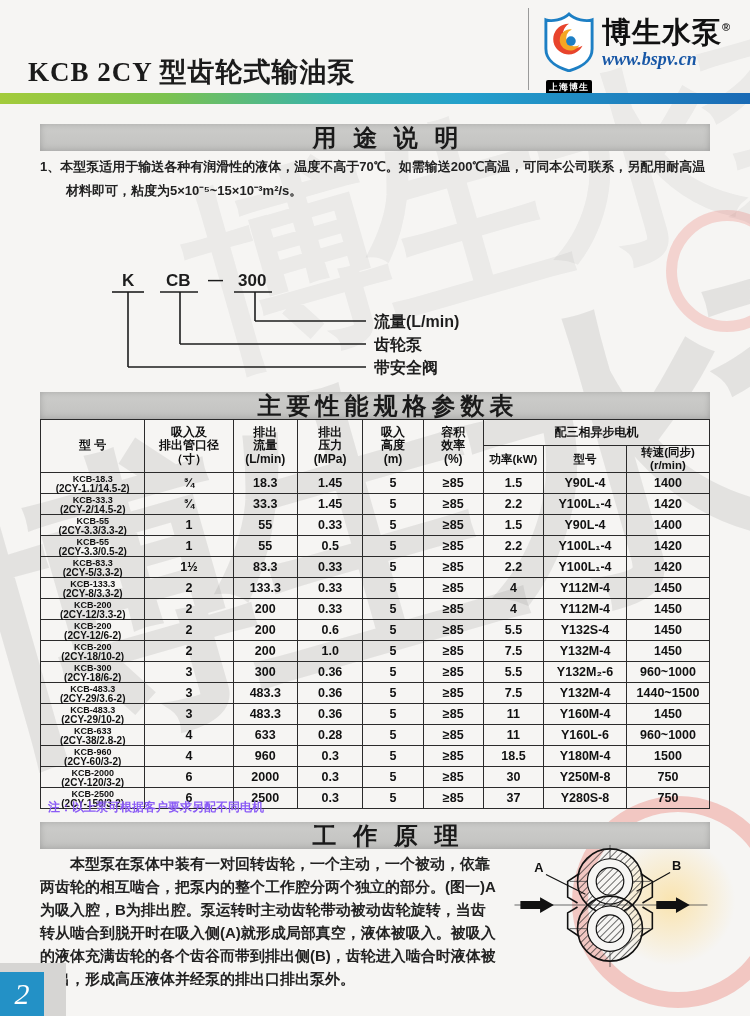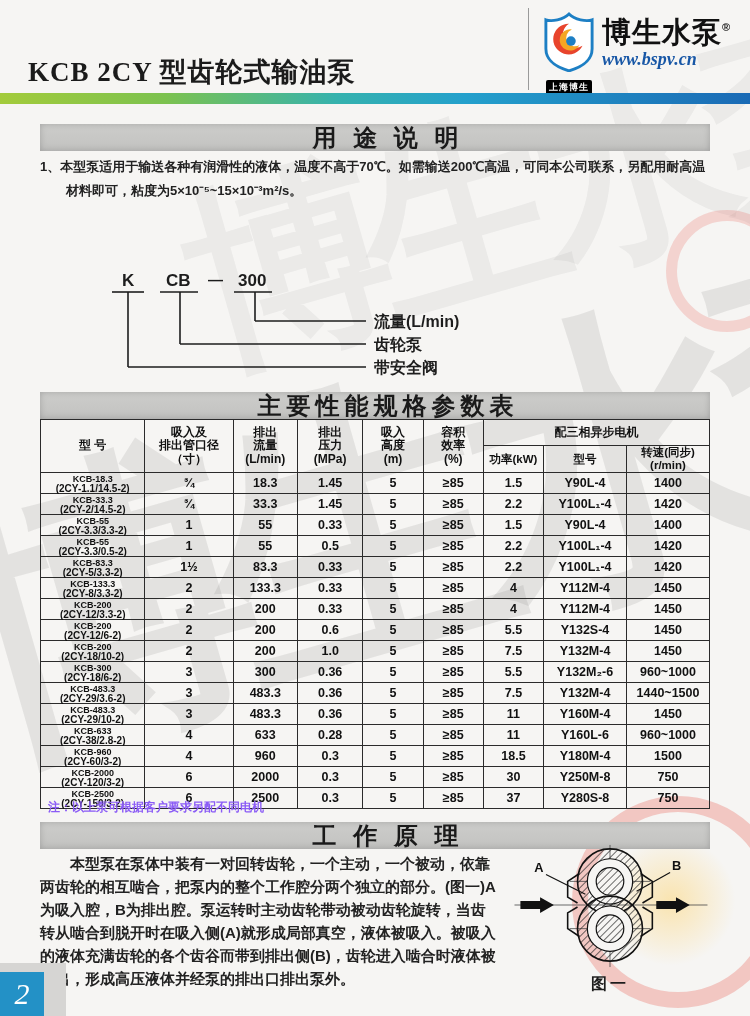--- a/index.html
+++ b/index.html
@@ -425,19 +425,18 @@
       </g>
 
       <polygon points="14,60 34,60 34,56 48,64 34,72 34,68 14,68" fill="#111"></polygon>
       <polygon points="152,60 172,60 172,56 186,64 172,72 172,68 152,68" fill="#111"></polygon>
 
       <line x1="40" y1="33" x2="80" y2="53" stroke="#111" stroke-width="1.2"></line>
       <line x1="166" y1="31" x2="132" y2="50" stroke="#111" stroke-width="1.2"></line>
       <text x="28" y="30" font-size="13" font-weight="bold" fill="#111">A</text>
       <text x="168" y="28" font-size="13" font-weight="bold" fill="#111">B</text>
     </svg>
-    <div class="fig-caption">图一</div>
   </div>
 
   <div class="foot-gray z"></div>
   <div class="foot-blue z">2</div>
 
 </div>
 
 </body></html>

